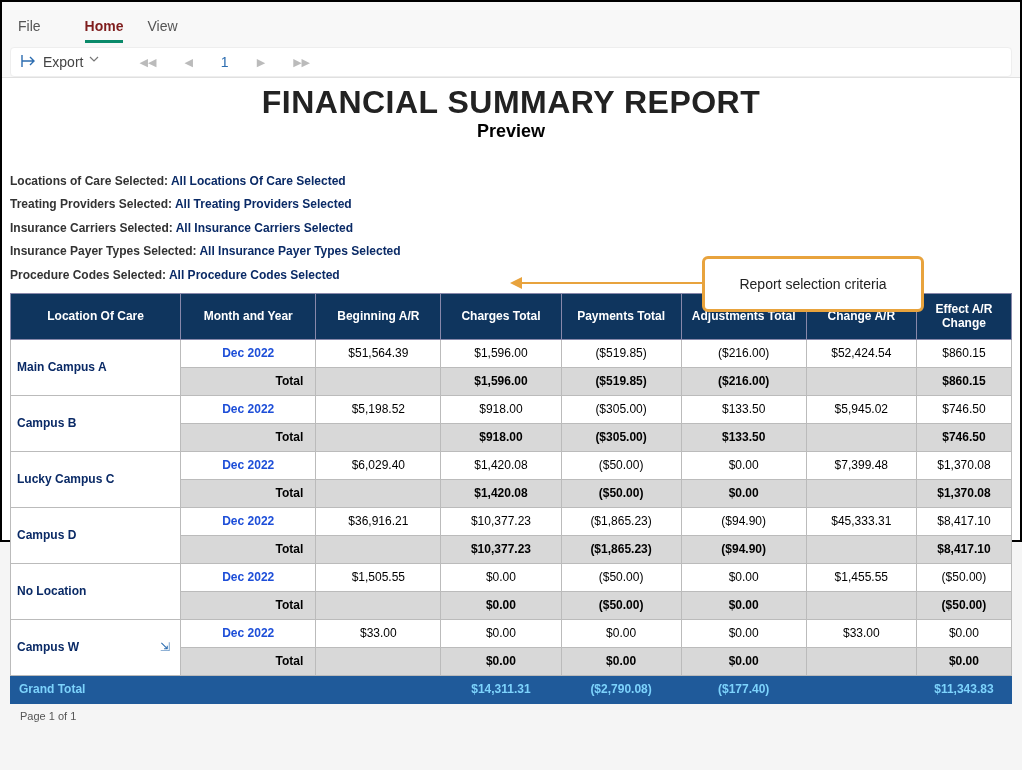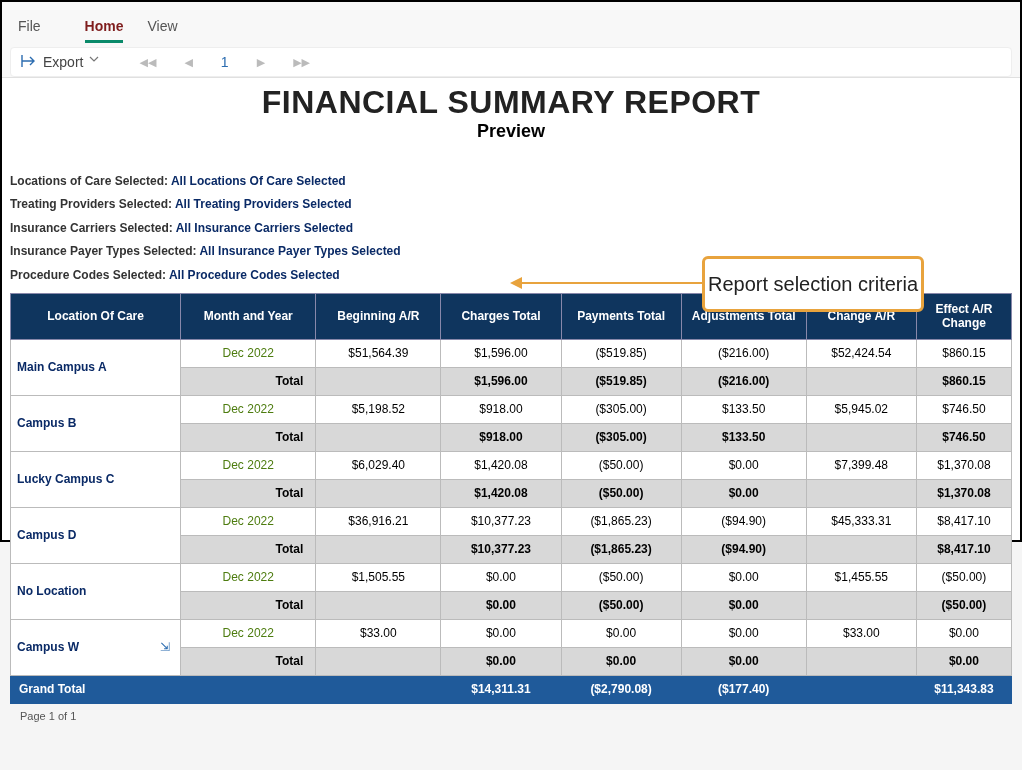--- a/index.html
+++ b/index.html
@@ -117,26 +117,26 @@
   text-align: center;
   background: #fff;
 }
 .rtable td.loc {
   text-align: left;
   font-weight: bold;
   color: #0a2a66;
   padding-left: 6px;
   background: #fff;
 }
-.rtable td.month { font-weight: normal; color: #4d7c0f; }
+.rtable td.month { font-weight: bold; color: #1d4ed8; }
 .rtable tr.total td { background: #d8d8d8; font-weight: bold; }
 .rtable tr.total td.tot-lbl { text-align: right; padding-right: 12px; }
 .rtable tr.grand td {
   background: #1f5a9a;
-  color: #ffffff;
+  color: #7dd3fc;
   font-weight: bold;
   border: 1px solid #1f5a9a;
 }
 .rtable tr.grand td.gt-lbl { text-align: left; padding-left: 8px; }
 .footer {
   font-size: 11px;
   color: #555;
   padding: 6px 10px;
 }
 
@@ -145,21 +145,21 @@
   top: 254px;
   left: 700px;
   width: 222px;
   height: 56px;
   border: 3px solid #e8a33d;
   border-radius: 6px;
   background: #fff;
   display: flex;
   align-items: center;
   justify-content: center;
-  font-size: 20px;
+  font-size: 14px;
   color: #222;
 }
 .callout-arrow {
   position: absolute;
   top: 280px;
   left: 510px;
   width: 190px;
   height: 2px;
   background: #e8a33d;
 }

